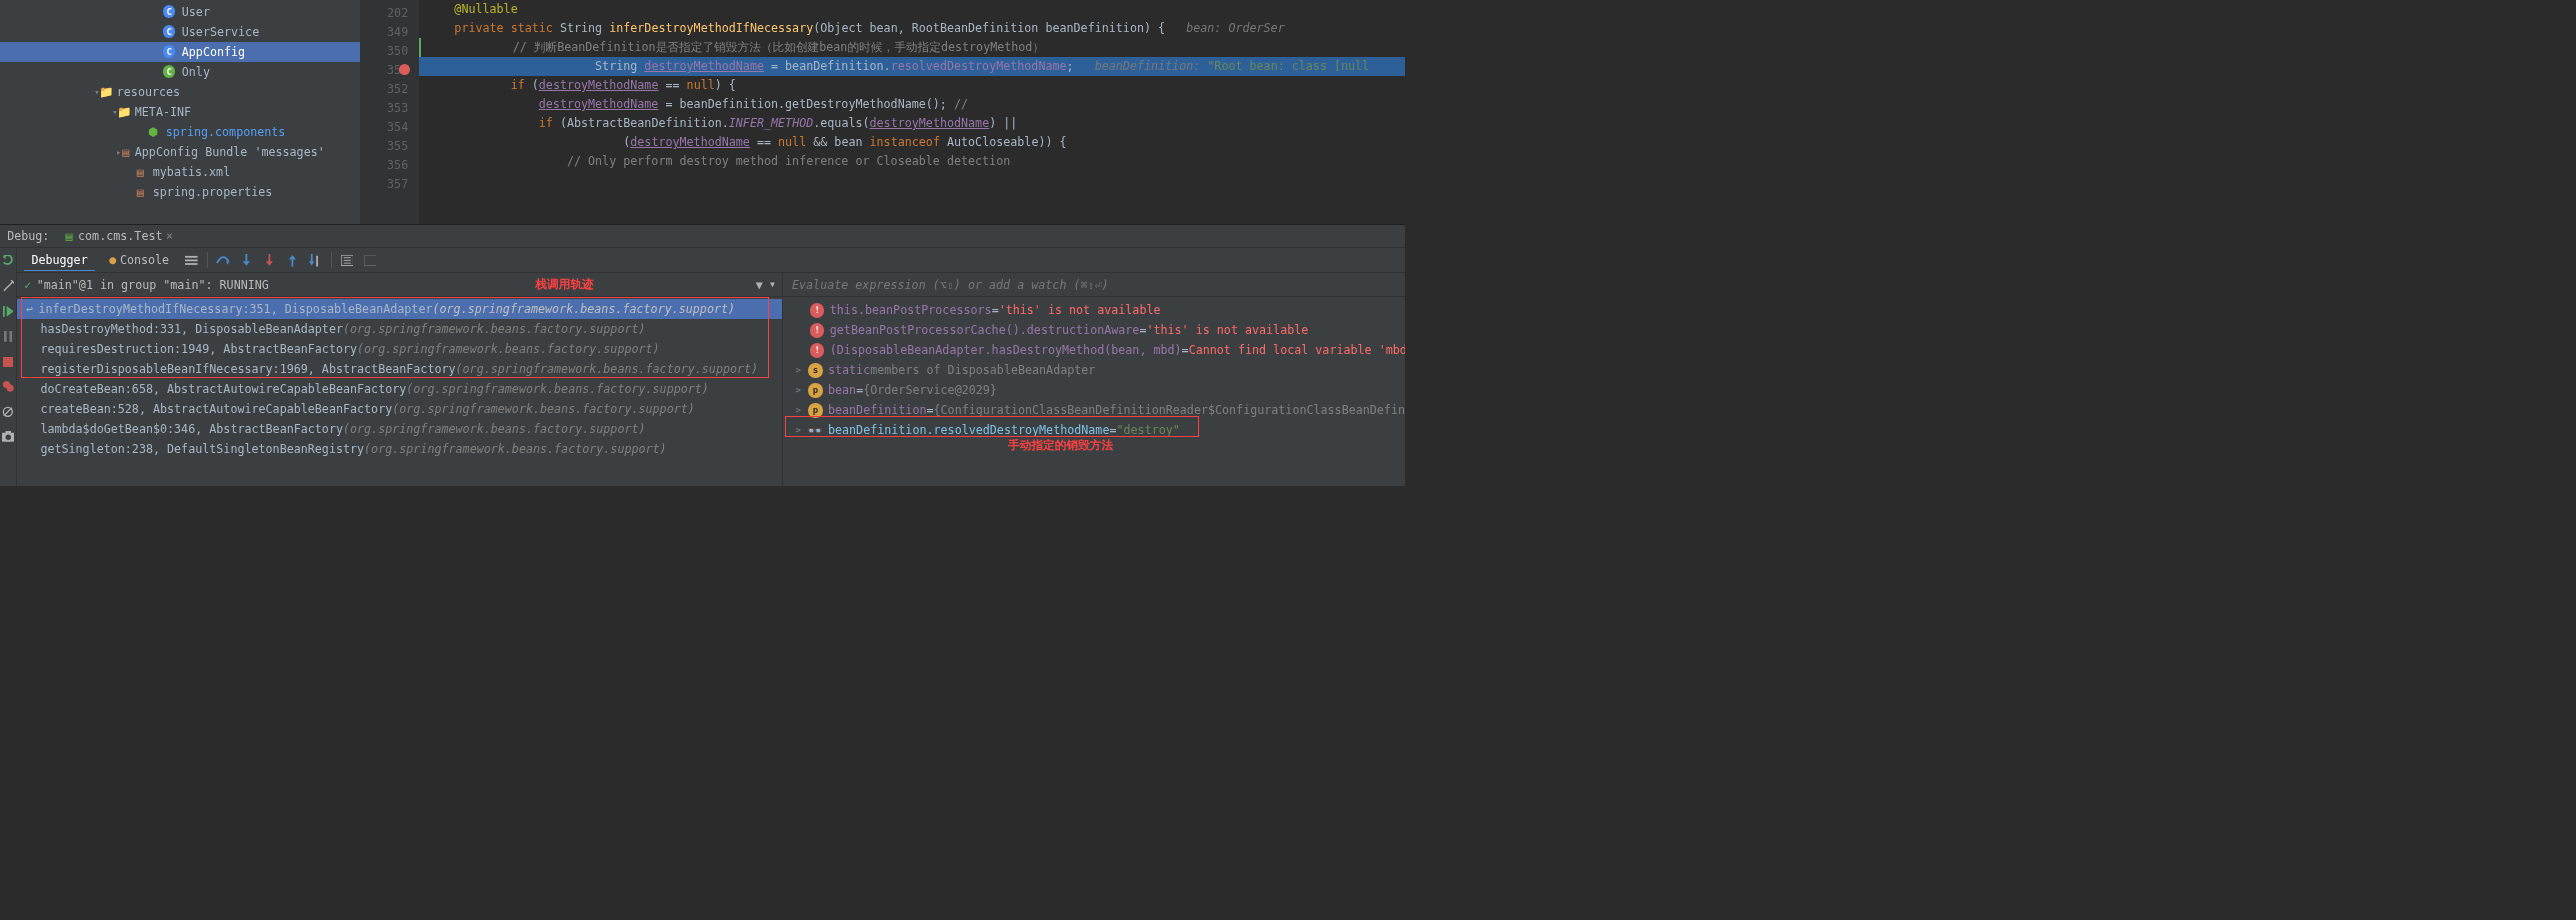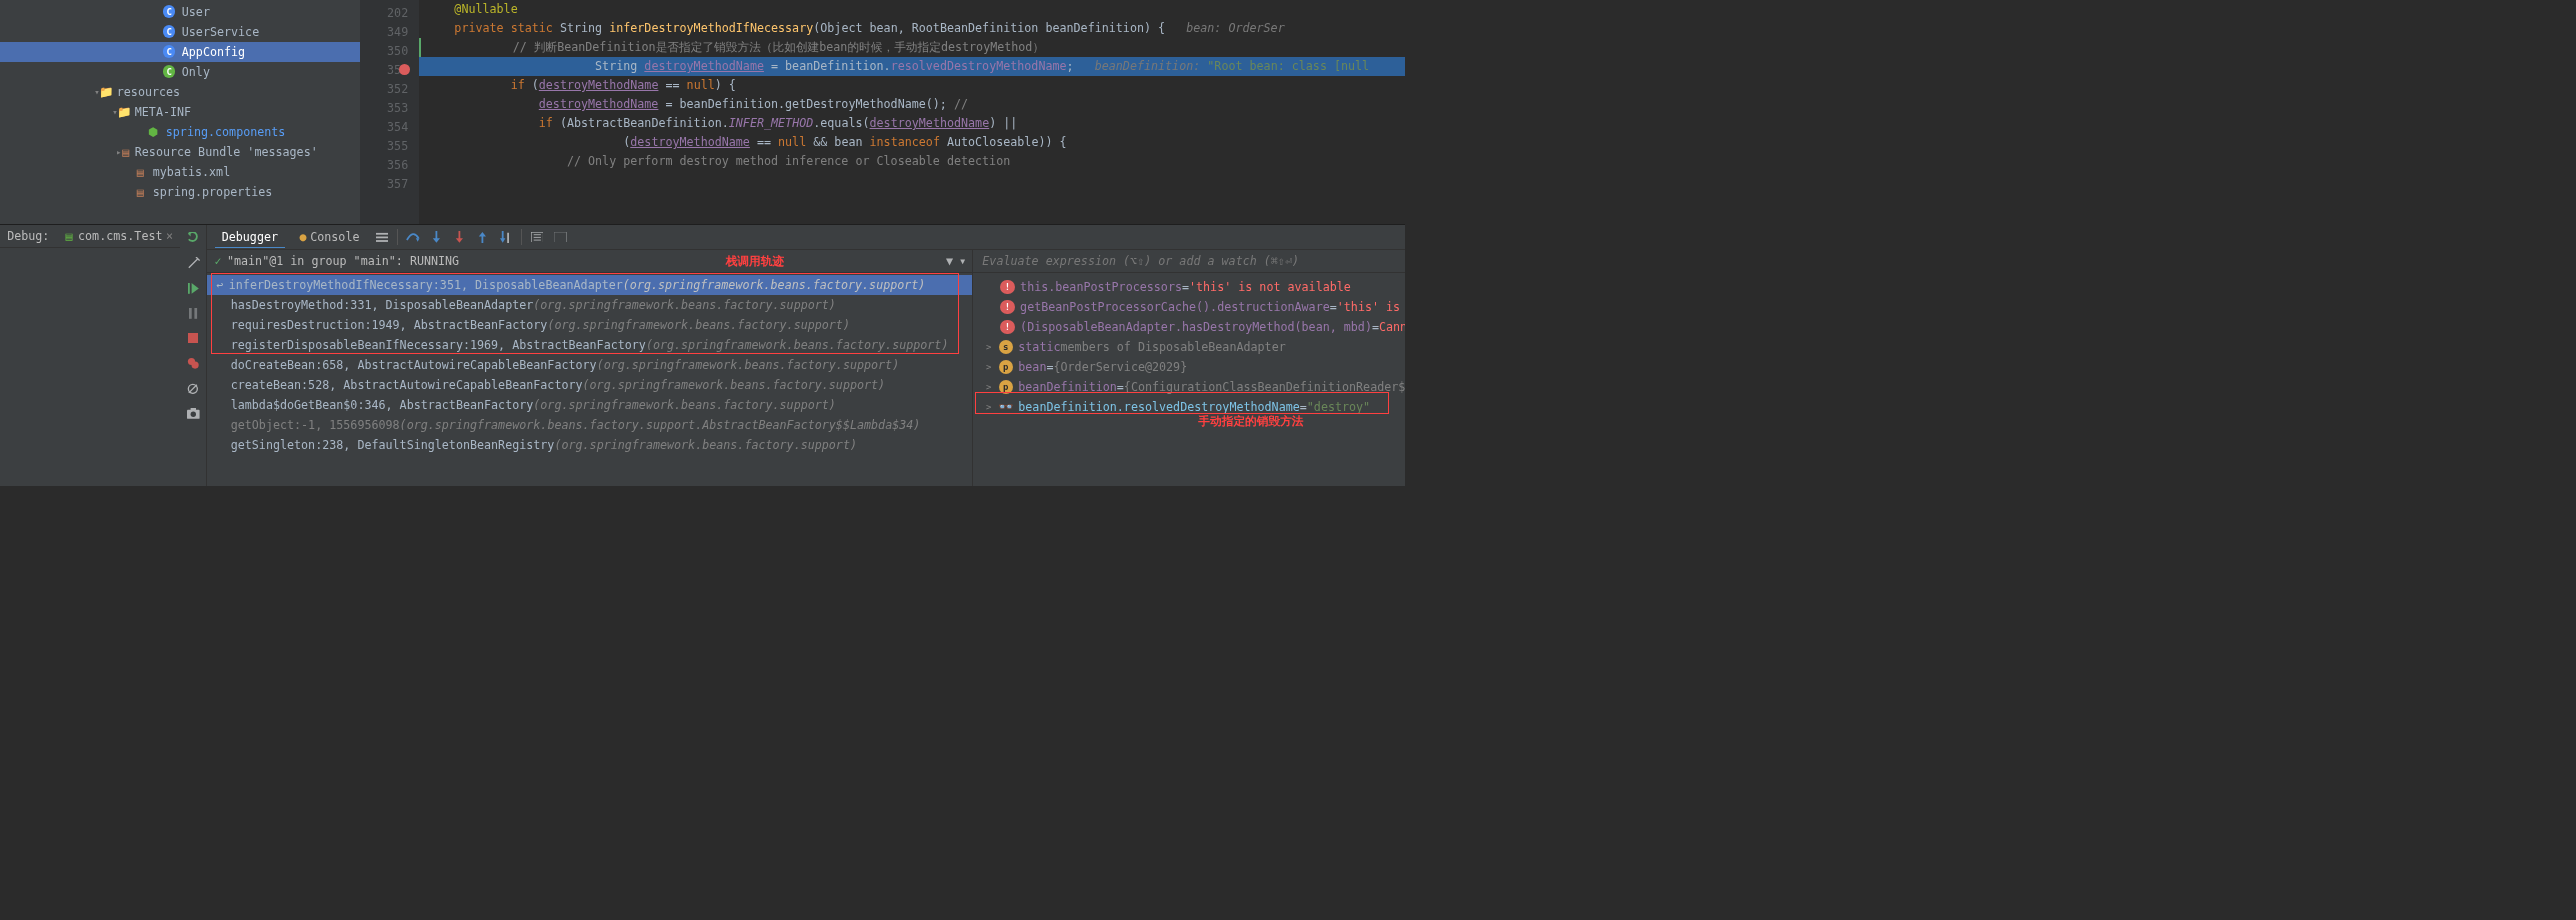--- a/index.html
+++ b/index.html
@@ -22,21 +22,21 @@
 .code-line { height: 19px; line-height: 19px; white-space: pre; padding-left: 7.2px; }
 .code-line.highlighted { background: #2d6099; }
 .kw { color: #cc7832; }
 .str { color: #6a8759; }
 .annot { color: #bbb529; }
 .method { color: #ffc66d; }
 .field { color: #9876aa; }
 .comment { color: #808080; }
 .inline-hint { color: #787878; font-style: italic; }
 .cls { color: #a9b7c6; }
-.debug-panel { flex: 1; display: flex; flex-direction: row; background: #3c3f41; }
+.debug-panel { flex: 1; display: flex; flex-direction: column; background: #3c3f41; }
 .debug-header { display: flex; align-items: center; height: 23.4px; padding-left: 7.2px; border-bottom: 0.9px solid #323232; }
 .debug-label { color: #bbbbbb; margin-right: 9px; }
 .debug-tab { display: flex; align-items: center; padding: 0 7.2px; color: #bbbbbb; }
 .debug-content { flex: 1; display: flex; }
 .debug-sidebar { width: 27px; background: #3c3f41; display: flex; flex-direction: column; align-items: center; padding-top: 5.4px; border-right: 0.9px solid #323232; gap: 9px; }
 .sidebar-btn { width: 16px; height: 16px; display: flex; align-items: center; justify-content: center; cursor: pointer; }
 .debug-main { flex: 1; display: flex; flex-direction: column; }
 .debug-toolbar { display: flex; align-items: center; height: 25px; padding: 0 7.2px; border-bottom: 0.9px solid #323232; gap: 7.2px; }
 .debug-tab-item { padding: 3.6px 7.2px; color: #bbbbbb; cursor: pointer; }
 .debug-tab-item.active { color: #fff; border-bottom: 1.8px solid #4a88c7; }
@@ -120,21 +120,21 @@
           <span class="tree-icon">
             <span style="color:#62b543;">⬢</span>
           </span>
           <span style="color:#589df6">spring.components</span>
         </div>
         <div class="tree-item" style="padding-left: 115px;">
           <span class="tree-icon">
             <span class="expand-icon">▸</span>
             <span style="color:#c27e5a;">▤</span>
           </span>
-          <span style="">Resource Bundle 'messages'</span>
+          <span style="">AppConfig Bundle 'messages'</span>
         </div>
         <div class="tree-item" style="padding-left: 133px;">
           <span class="tree-icon">
             <span style="color:#c27e5a;">▤</span>
           </span>
           <span style="">mybatis.xml</span>
         </div>
         <div class="tree-item" style="padding-left: 133px;">
           <span class="tree-icon">
             <span style="color:#c27e5a;">▤</span>
@@ -328,25 +328,20 @@
                 <div class="frame-item">
                   <span style="width:14.4px;display:inline-block;"></span>
                   <span>createBean:528, AbstractAutowireCapableBeanFactory</span> 
                   <span class="frame-pkg">(org.springframework.beans.factory.support)</span>
                 </div>
                 <div class="frame-item">
                   <span style="width:14.4px;display:inline-block;"></span>
                   <span>lambda$doGetBean$0:346, AbstractBeanFactory</span> 
                   <span class="frame-pkg">(org.springframework.beans.factory.support)</span>
                 </div>
-                <div class="frame-item dim">
-                  <span style="width:14.4px;display:inline-block;"></span>
-                  <span>getObject:-1, 1556956098</span> 
-                  <span class="frame-pkg">(org.springframework.beans.factory.support.AbstractBeanFactory$$Lambda$34)</span>
-                </div>
                 <div class="frame-item">
                   <span style="width:14.4px;display:inline-block;"></span>
                   <span>getSingleton:238, DefaultSingletonBeanRegistry</span> 
                   <span class="frame-pkg">(org.springframework.beans.factory.support)</span>
                 </div>
               </div>
           </div>
 
           <div class="vars-panel">
             <div class="vars-header">Evaluate expression (⌥⇧) or add a watch (⌘⇧⏎)</div>

